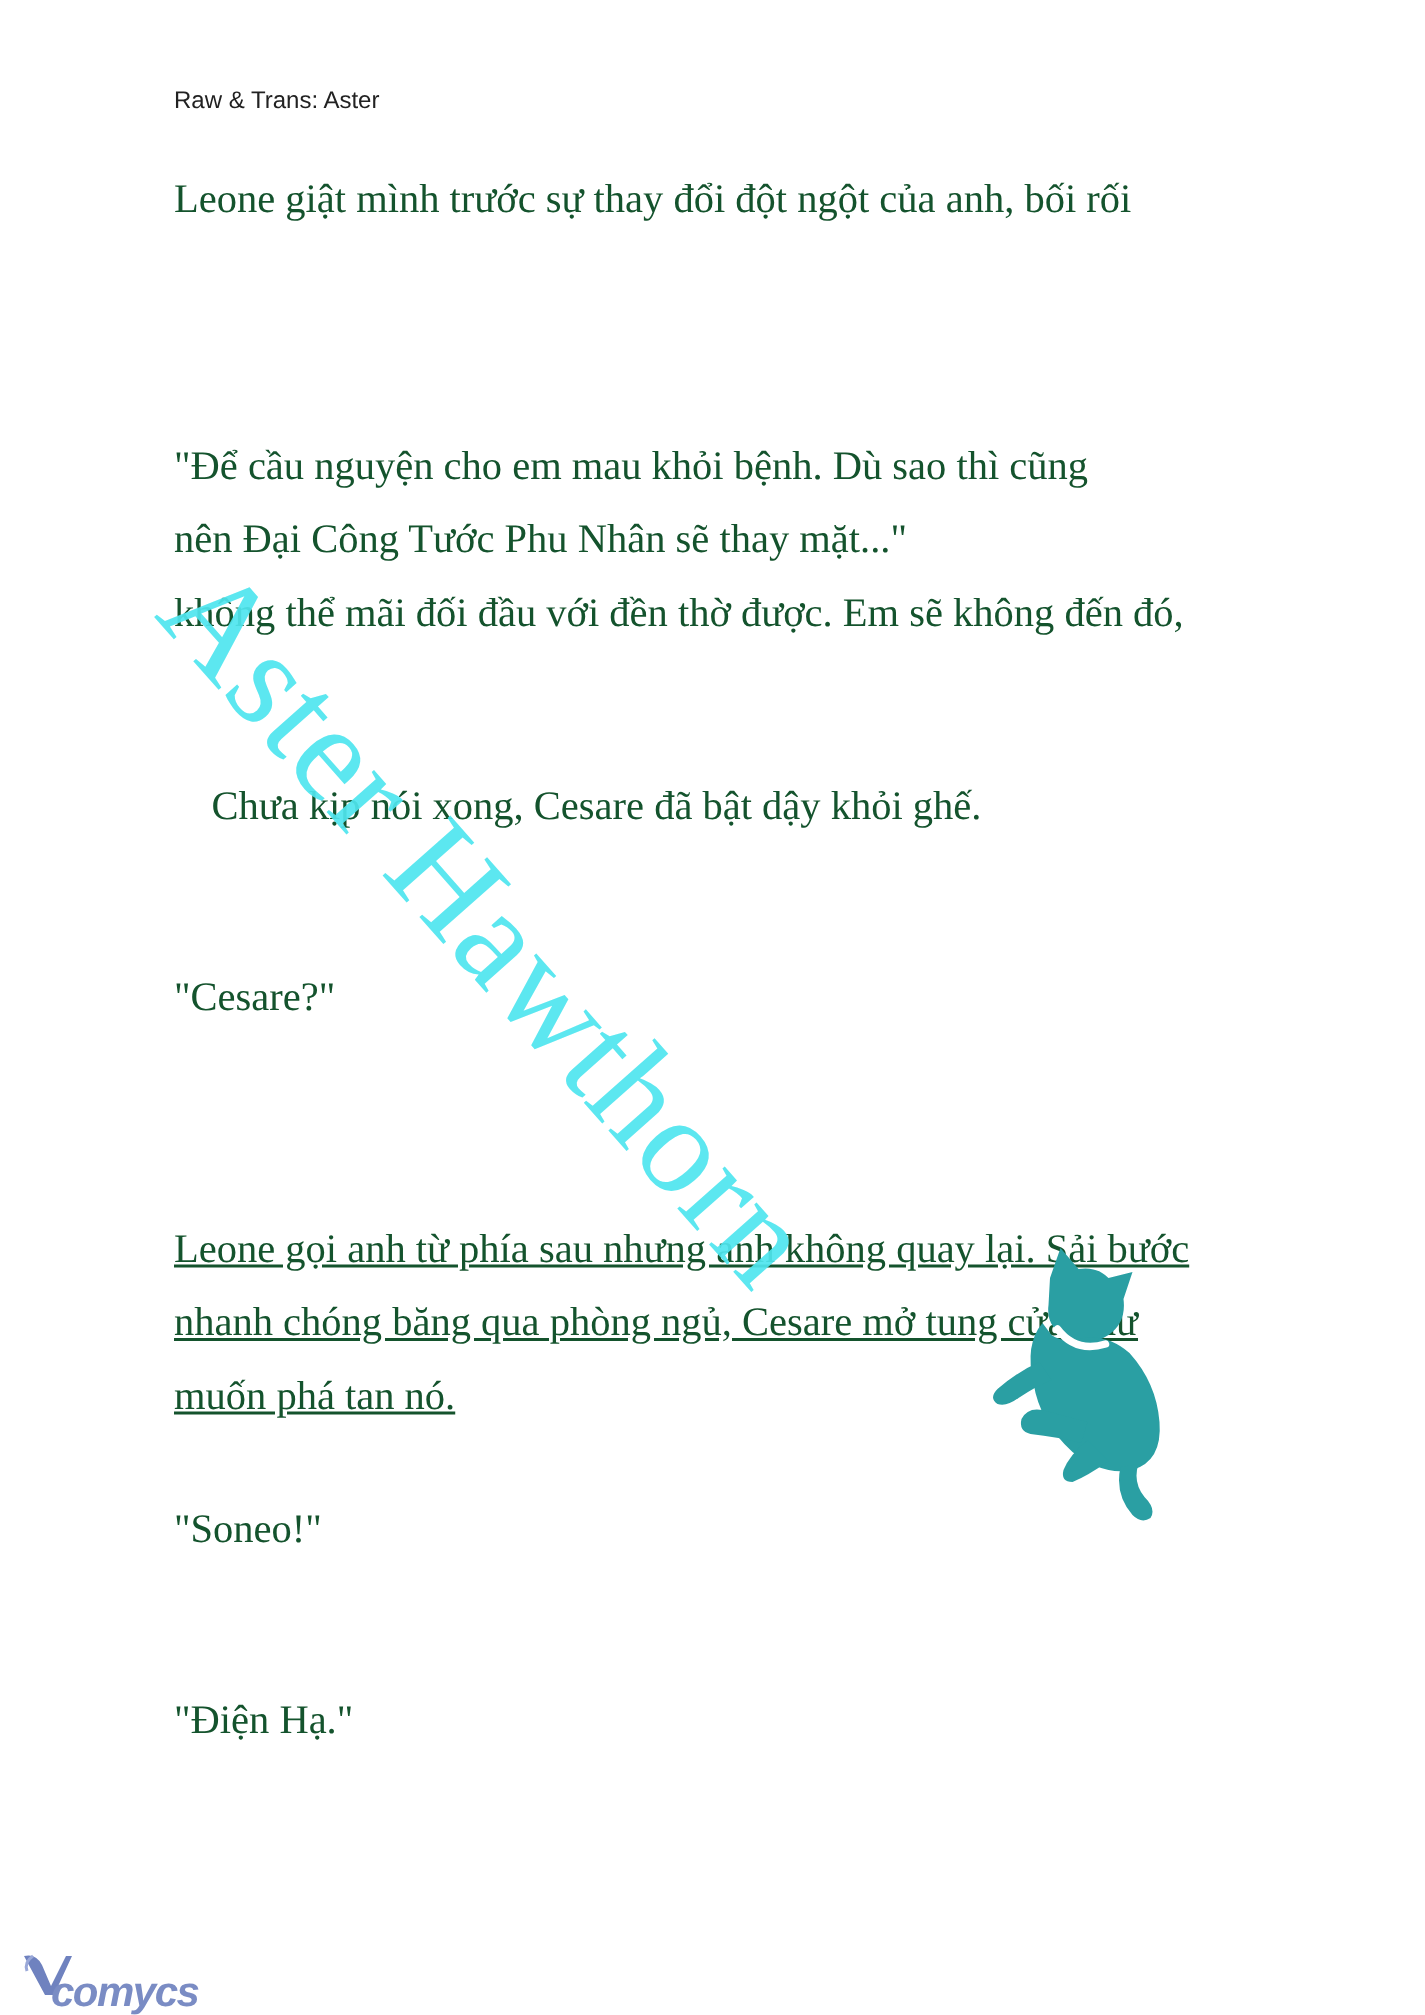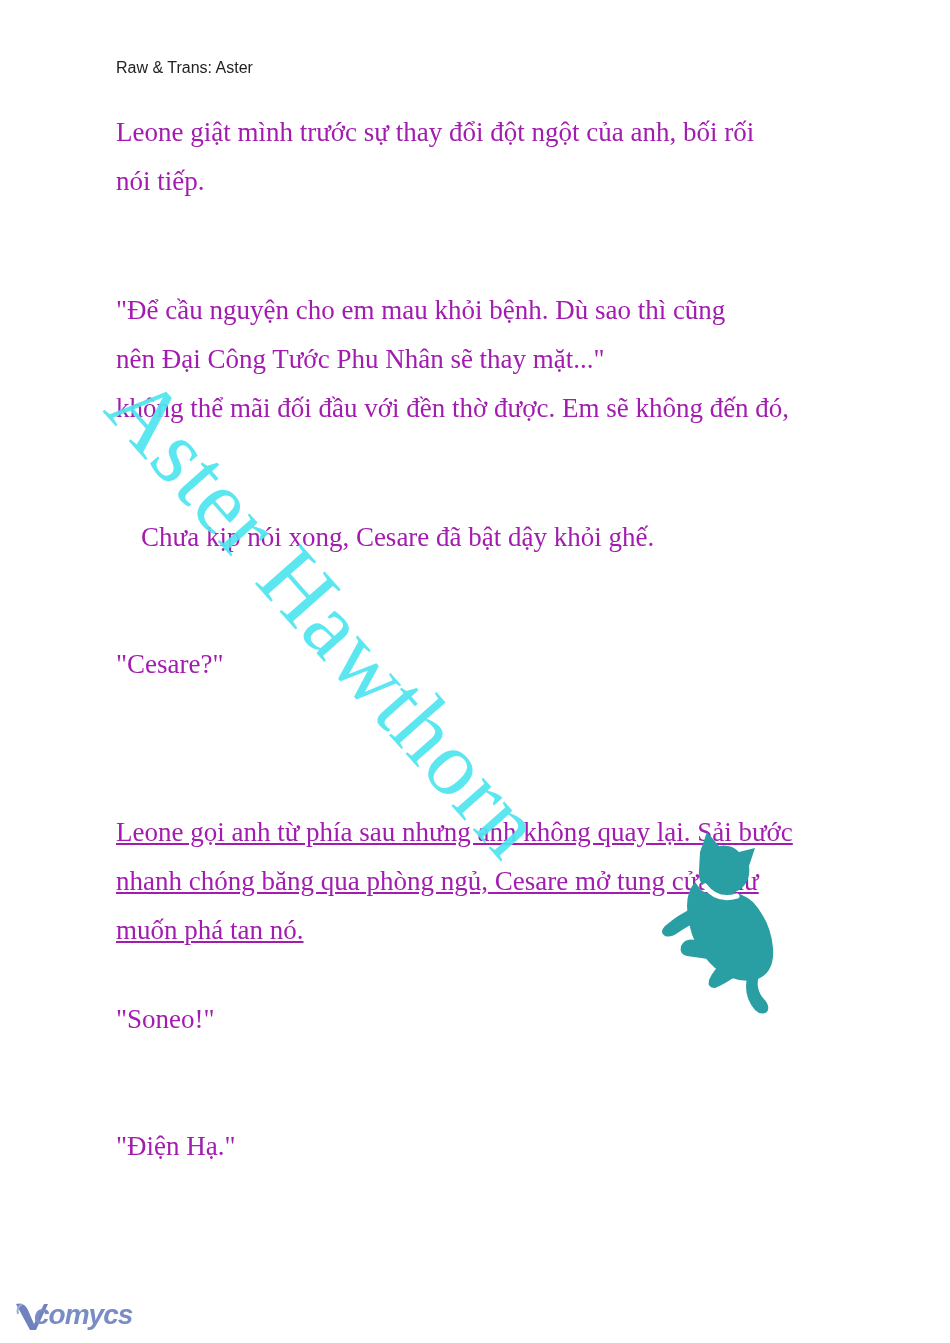--- a/index.html
+++ b/index.html
@@ -28,21 +28,21 @@
       font-size: 16px;
       color: #222222;
       white-space: nowrap;
     }
     .para {
       position: absolute;
       left: 116px;
       font-family: "Liberation Serif", serif;
       font-size: 27px;
       line-height: 49px;
-      color: #a21caf;
+      color: #14532d;
       white-space: nowrap;
       margin: 0;
     }
     .para .line { display: block; }
 
     .watermark {
       position: absolute;
       left: 150px;
       top: 575px;
       transform-origin: 0 0;
@@ -86,21 +86,20 @@
   </style>
 </head>
 <body>
 
 <div class="page">
 
   <div class="header-credit">Raw &amp; Trans: Aster</div>
 
   <div class="para" style="top:108px;">
     <span class="line">Leone giật mình trước sự thay đổi đột ngột của anh, bối rối</span>
-    <span class="line">nói tiếp.</span>
   </div>
 
   <div class="para" style="top:286px;">
     <span class="line">"Để cầu nguyện cho em mau khỏi bệnh. Dù sao thì cũng</span>
     <span class="line">nên Đại Công Tước Phu Nhân sẽ thay mặt..."</span>
     <span class="line">không thể mãi đối đầu với đền thờ được. Em sẽ không đến đó,</span>
   </div>
 
   <div class="para" style="top:513px;margin-left:25px;">
     <span class="line">Chưa kịp nói xong, Cesare đã bật dậy khỏi ghế.</span>
@@ -142,15 +141,15 @@
       <path d="M92 148 Q88 166 100 180 Q106 186 112 182 Q116 176 108 168 Q100 158 104 146 Z"></path>
     </g>
 
     <path d="M50 56 Q62 72 82 66" stroke="#ffffff" stroke-width="5" fill="none" stroke-linecap="round"></path>
   </svg>
 
   <svg class="logo" viewBox="0 0 130 36">
     <path d="M2 6 Q10 4 14 12 L20 26 L30 6 L34 6 L22 32 L16 32 Z" fill="#6f82bf"></path>
     <path d="M8 6 Q2 10 4 16" stroke="#9aa8d8" stroke-width="2" fill="none"></path>
   </svg>
-  <div class="logo-text" style="left:34px;">comycs</div>
+  <div class="logo-text" style="left:34px;margin-top:13px;">comycs</div>
 
 </div>
 
 </body></html>

